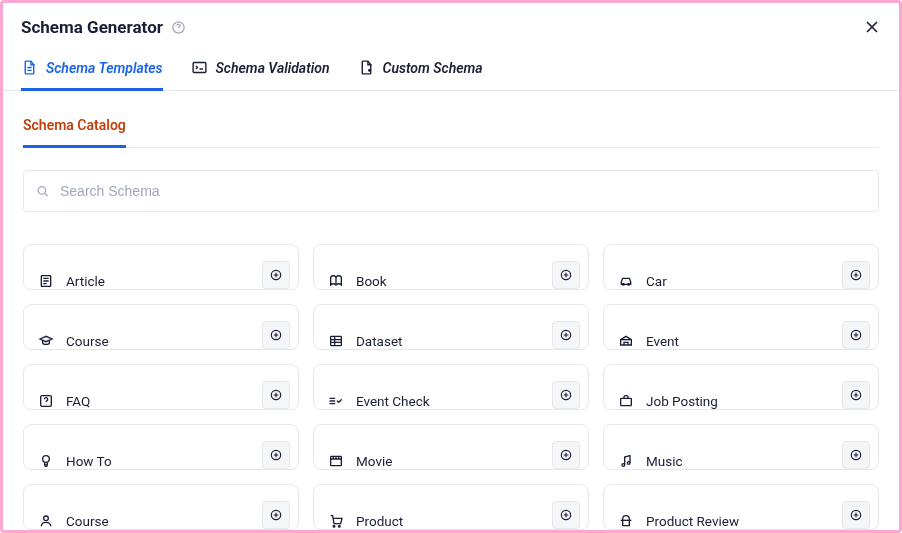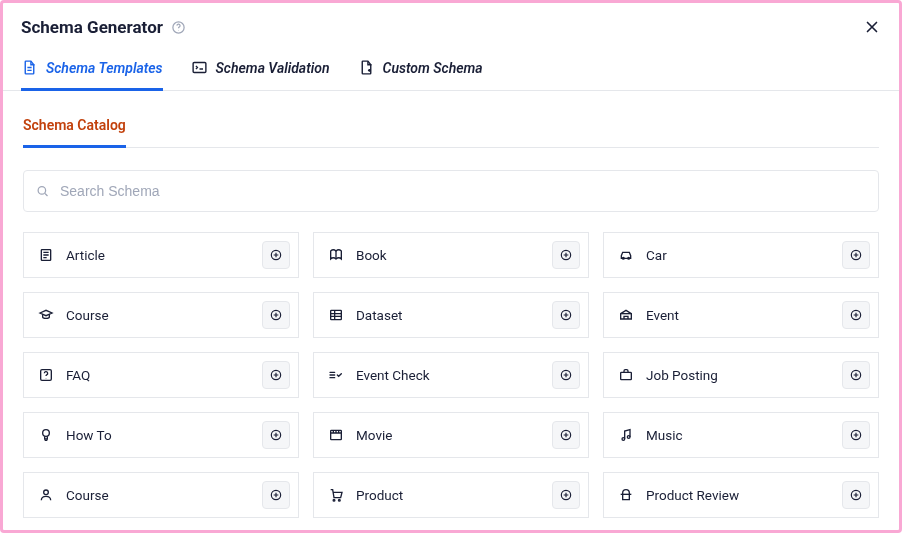--- a/index.html
+++ b/index.html
@@ -75,21 +75,21 @@
   color: #1a1f36;
   border-bottom: 3px solid transparent;
   margin-bottom: -1px;
 }
 .subtab.active {
   color: #c2410c;
   border-bottom-color: #1a63e8;
 }
 .search-wrap {
   position: relative;
-  margin-bottom: 20px;
+  margin-bottom: 32px;
 }
 .search-icon {
   position: absolute;
   left: 12px;
   top: 50%;
   transform: translateY(-50%);
   color: #a0a7b8;
   display: inline-flex;
 }
 .search-input {
@@ -103,24 +103,24 @@
   outline: none;
 }
 .search-input::placeholder { color: #a0a7b8; }
 .grid {
   display: grid;
   grid-template-columns: repeat(3, 1fr);
   gap: 14px;
 }
 .card {
   border: 1px solid #e5e7eb;
-  border-radius: 0;
+  border-radius: 8px;
   height: 46px;
   display: flex;
-  align-items: center;
+  align-items: flex-end;
   padding: 0 8px 0 14px;
   cursor: pointer;
 }
 .card-icon {
   display: inline-flex;
   color: #1a1f36;
   margin-right: 12px;
 }
 .card-label {
   flex: 1;

